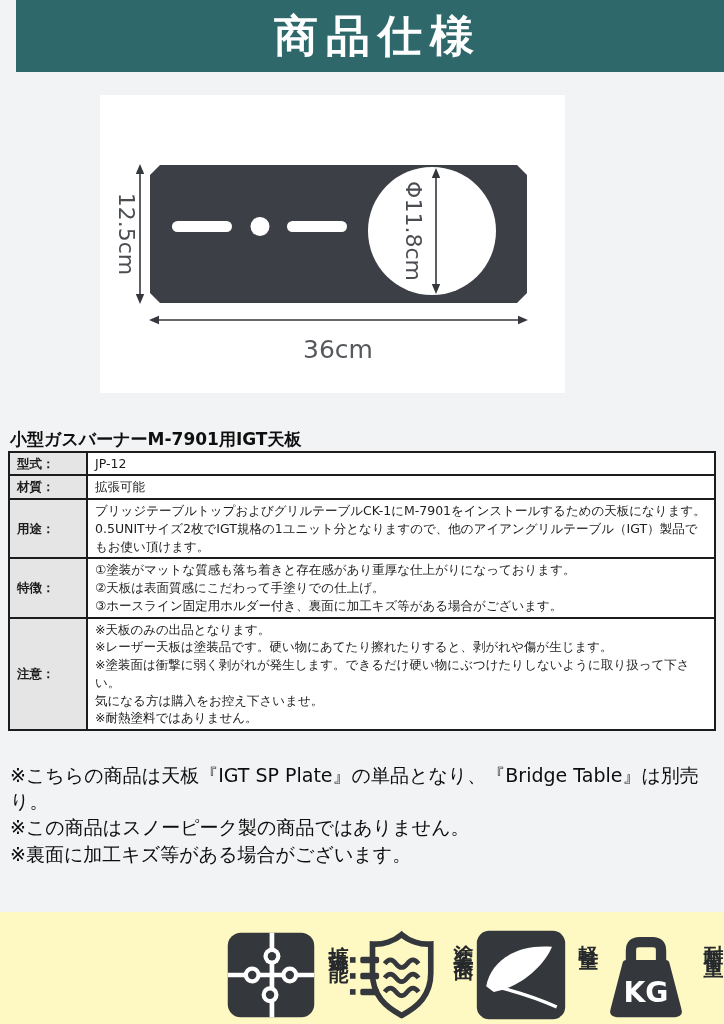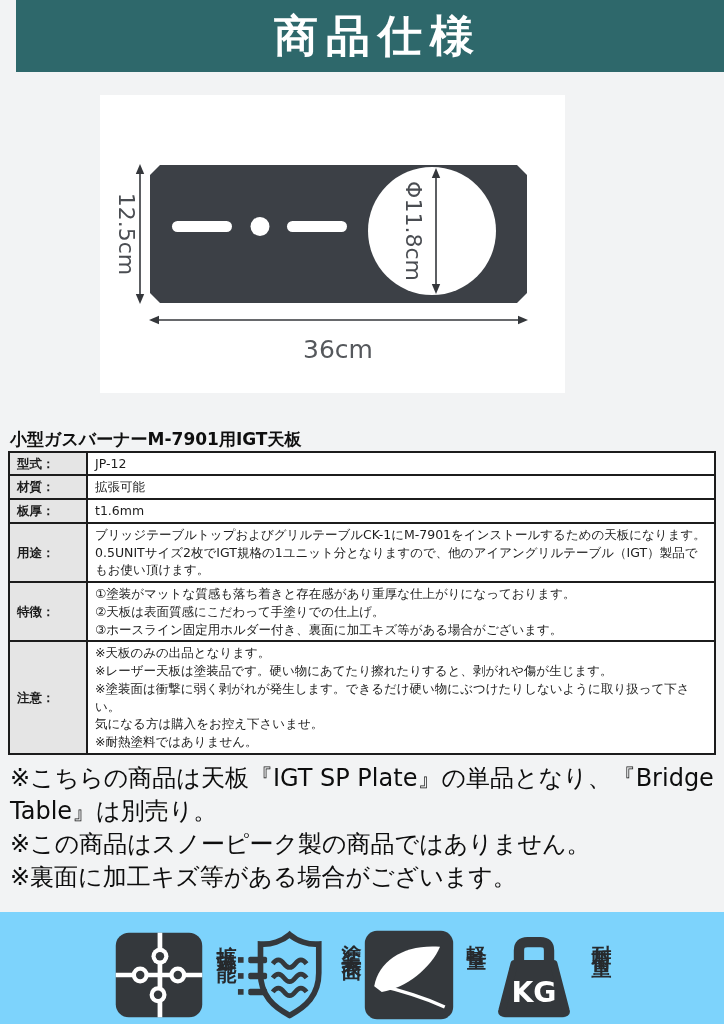--- a/index.html
+++ b/index.html
@@ -35,27 +35,27 @@
   .spec-table td{
     border:2px solid #1c1c1c;font-size:12.5px;line-height:1.42;color:#1c1c1c;
     padding:2px 7px;vertical-align:middle;white-space:pre-line;word-break:break-all;
   }
   .spec-table td.lbl{
     background:#e5e5e5;width:62px;font-weight:bold;white-space:nowrap;
   }
   
   .notes{
     position:absolute;left:10px;top:762px;width:706px;
-    font-size:24px;line-height:1.38;color:#0d0d0d;
+    font-size:19px;line-height:1.38;color:#0d0d0d;
   }
   .note-line{white-space:pre-line;}
   
   .features{
-    position:absolute;left:0;top:912px;width:724px;height:112px;background:#7dd3fc;
-    display:flex;justify-content:center;align-items:flex-start;
+    position:absolute;left:0;top:912px;width:724px;height:112px;background:#fef9c3;
+    display:flex;justify-content:flex-end;align-items:flex-start;
     padding-top:16px;box-sizing:border-box;
   }
   .feature{display:flex;gap:11px;}
   .feature-icon svg{width:94px;height:94px;display:block;}
   .feature-label{
     writing-mode:vertical-rl;text-orientation:upright;
     font-size:20px;font-weight:600;color:#26292c;letter-spacing:6px;line-height:1;margin-top:1px;
   }
   .ic{fill:#34383c;}
   .ic-stroke{stroke:#34383c;fill:none;}
@@ -98,24 +98,20 @@
   <div class="spec-title">小型ガスバーナーM-7901用IGT天板</div>
   <table class="spec-table">
     <tbody>
       <tr>
         <td class="lbl">型式：</td>
         <td>JP-12</td>
       </tr>
       <tr>
         <td class="lbl">材質：</td>
         <td>拡張可能</td>
-      </tr>
-      <tr>
-        <td class="lbl">板厚：</td>
-        <td>t1.6mm</td>
       </tr>
       <tr>
         <td class="lbl">用途：</td>
         <td>ブリッジテーブルトップおよびグリルテーブルCK-1にM-7901をインストールするための天板になります。
 0.5UNITサイズ2枚でIGT規格の1ユニット分となりますので、他のアイアングリルテーブル（IGT）製品でもお使い頂けます。</td>
       </tr>
       <tr>
         <td class="lbl">特徴：</td>
         <td>①塗装がマットな質感も落ち着きと存在感があり重厚な仕上がりになっております。
 ②天板は表面質感にこだわって手塗りでの仕上げ。

